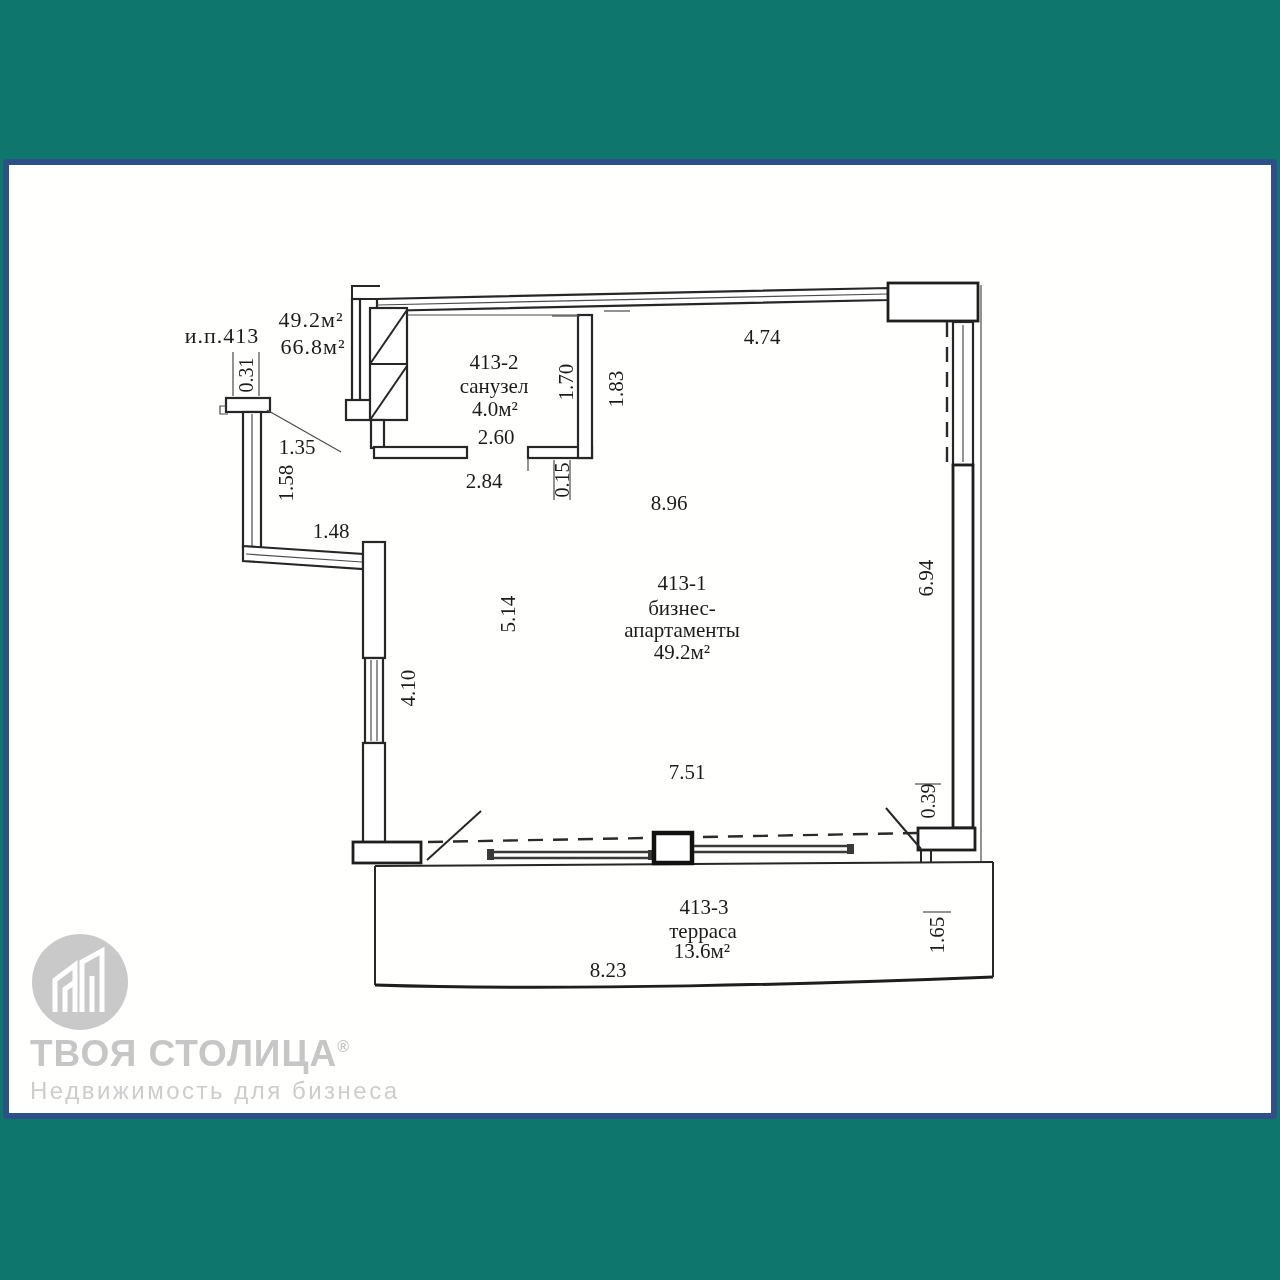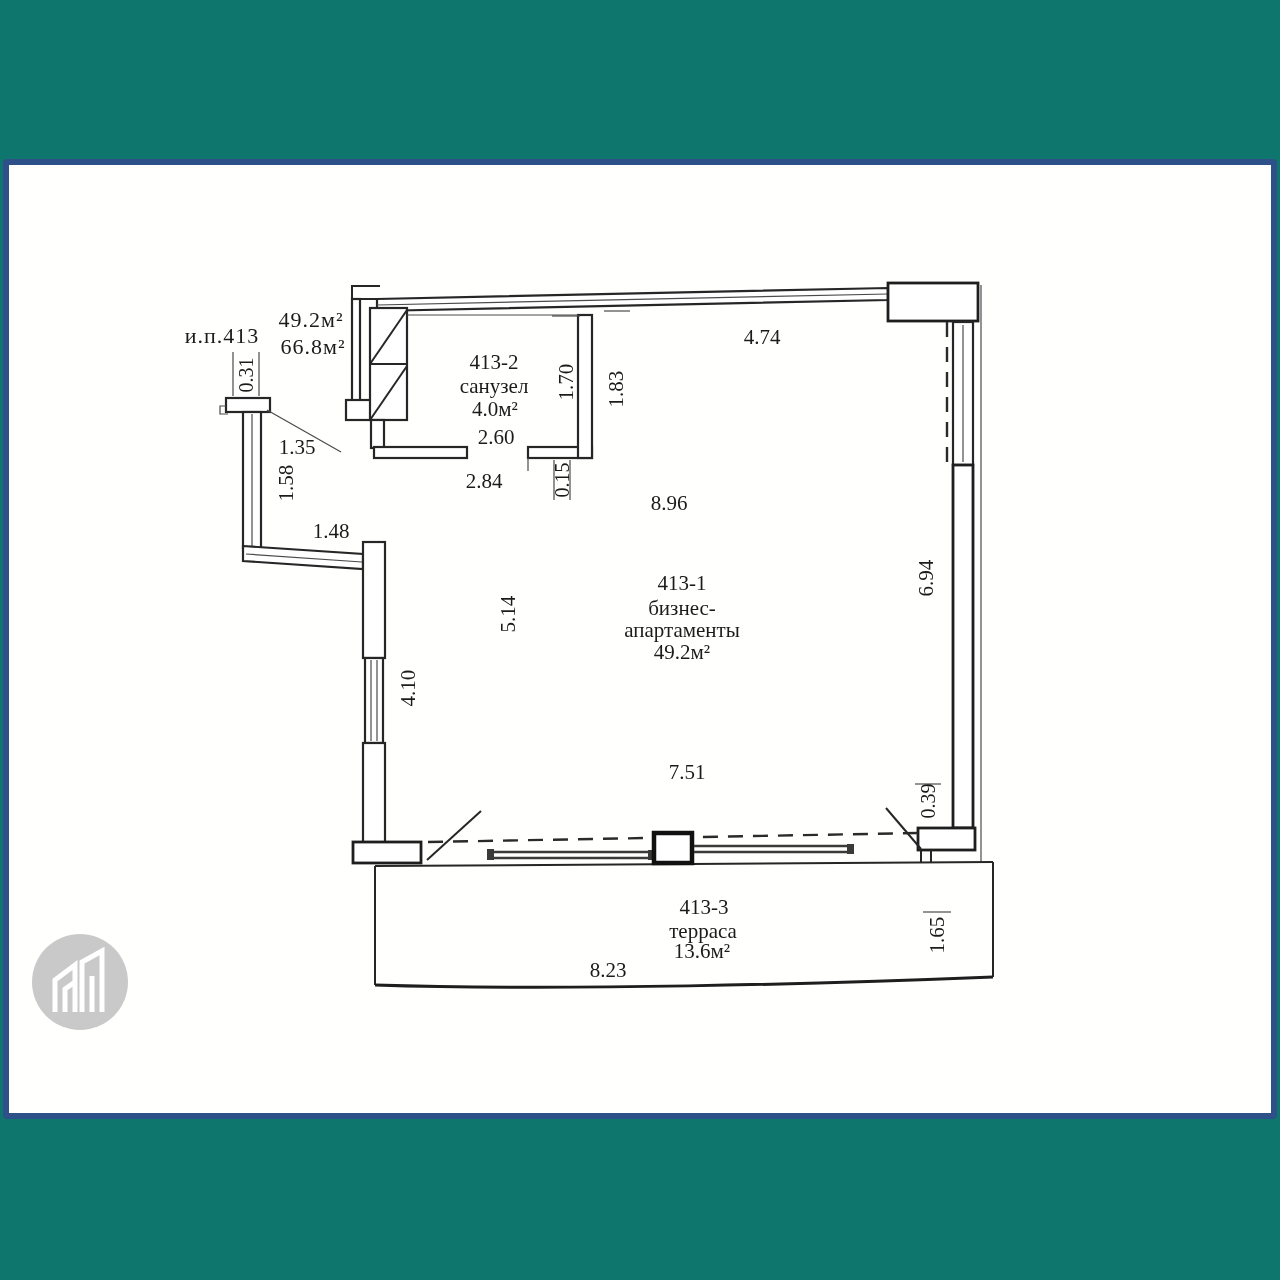--- a/index.html
+++ b/index.html
@@ -174,15 +174,17 @@
   <div class="logo">
     <svg class="logo-mark" viewBox="0 0 100 100">
       <circle cx="50" cy="50" r="48" fill="#c9c9c9"></circle>
       <g stroke="#ffffff" stroke-width="5" fill="none">
         <path d="M25,80 L25,48 L45,33 L45,80"></path>
         <path d="M35,80 L35,57 L45,50"></path>
         <path d="M52,80 L52,30 L72,19 L72,80"></path>
         <line x1="62" y1="44" x2="62" y2="80"></line>
       </g>
     </svg>
+    <div class="logo-title"><span>ТВОЯ СТОЛИЦА</span><span class="reg">®</span></div>
+    <div class="logo-subtitle">Недвижимость для бизнеса</div>
   </div>
 
 </div>
 
 </body></html>

